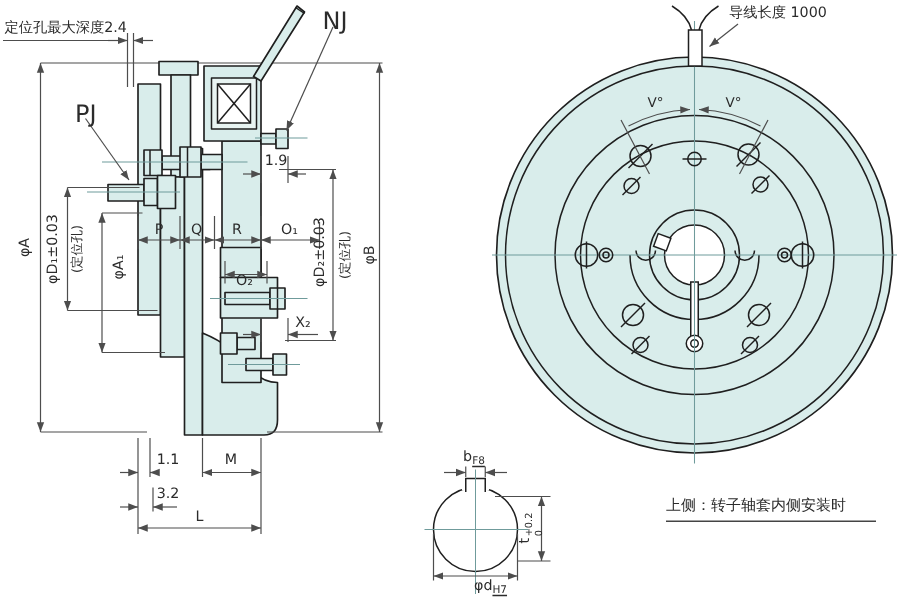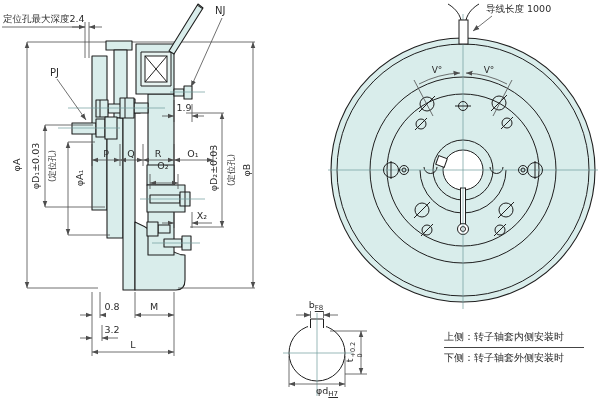--- a/index.html
+++ b/index.html
@@ -9,21 +9,21 @@
   svg{position:absolute;left:0;top:0;}
   .obj {fill:var(--fill);stroke:var(--line);stroke-width:1.1;stroke-linejoin:round;}
   .obj2{fill:var(--fill2);stroke:var(--line);stroke-width:1;stroke-linejoin:round;}
   .wht {fill:#ffffff;stroke:var(--line);stroke-width:1;}
   .ln  {fill:none;stroke:var(--line);stroke-width:1;}
   .dim {fill:none;stroke:var(--dim);stroke-width:0.8;}
   .cl  {fill:none;stroke:var(--center);stroke-width:0.7;}
   .lbl{position:absolute;font-size:9.5px;color:#2b2b2b;white-space:nowrap;line-height:1;}
   .ctr{transform:translate(-50%,-50%);}
   .rot{transform:translate(-50%,-50%) rotate(-90deg);transform-origin:center;}
-  .big{font-size:10px;}
+  .big{font-size:16px;}
   .sm{font-size:8.5px;}
   .sub{font-size:7px;vertical-align:-2px;text-decoration:underline;}
   .tolstack{display:inline-flex;flex-direction:column;font-size:6.5px;line-height:1;vertical-align:-2px;margin-left:1px;}
   .notes{position:absolute;left:444px;top:330px;width:140px;font-size:10px;color:#2b2b2b;}
   .notes .n1{padding-bottom:3px;border-bottom:1px solid #444;}
   .notes .n2{padding-top:3px;}
 </style>
 </head>
 <body>
 
@@ -281,37 +281,36 @@
 <div class="lbl rot sm" style="left:52px;top:166px">(定位孔)</div>
 <div class="lbl rot" style="left:80px;top:178px">φA₁</div>
 <div class="lbl rot" style="left:214px;top:168px">φD₂±0.03</div>
 <div class="lbl rot sm" style="left:231px;top:170px">(定位孔)</div>
 <div class="lbl rot" style="left:247px;top:170px">φB</div>
 
 <div class="lbl ctr" style="left:106px;top:154px">P</div>
 <div class="lbl ctr" style="left:131px;top:154px">Q</div>
 <div class="lbl ctr" style="left:158px;top:154px">R</div>
 <div class="lbl ctr" style="left:193px;top:154px">O₁</div>
-<div class="lbl ctr" style="left:163px;top:166px">O₂</div>
+<div class="lbl ctr" style="left:163px;top:188px">O₂</div>
 <div class="lbl ctr" style="left:202px;top:216px">X₂</div>
 <div class="lbl ctr" style="left:184px;top:108px">1.9</div>
-<div class="lbl ctr" style="left:112px;top:307px">0.8</div>
+<div class="lbl ctr" style="left:112px;top:307px">1.1</div>
 <div class="lbl ctr" style="left:154px;top:307px">M</div>
 <div class="lbl ctr" style="left:112px;top:330px">3.2</div>
 <div class="lbl ctr" style="left:133px;top:345px">L</div>
 
 <div class="lbl" style="left:486px;top:4px">导线长度 1000</div>
 <div class="lbl ctr" style="left:437px;top:70px;font-size:9px">V°</div>
 <div class="lbl ctr" style="left:489px;top:70px;font-size:9px">V°</div>
 
 <div class="lbl ctr" style="left:316px;top:306px"><span>b</span><span class="sub">F8</span></div>
 <div class="lbl rot" style="left:354px;top:352px"><span>t</span><span class="tolstack">
         <span>+0.2</span>
         <span>0</span>
       </span></div>
 <div class="lbl ctr" style="left:327px;top:392px"><span>φd</span><span class="sub">H7</span></div>
 
 <div class="notes">
   <div class="n1">上侧：转子轴套内侧安装时</div>
-  <div class="n2">下侧：转子轴套外侧安装时</div>
 </div>
 
 </div>
 
 </body></html>

